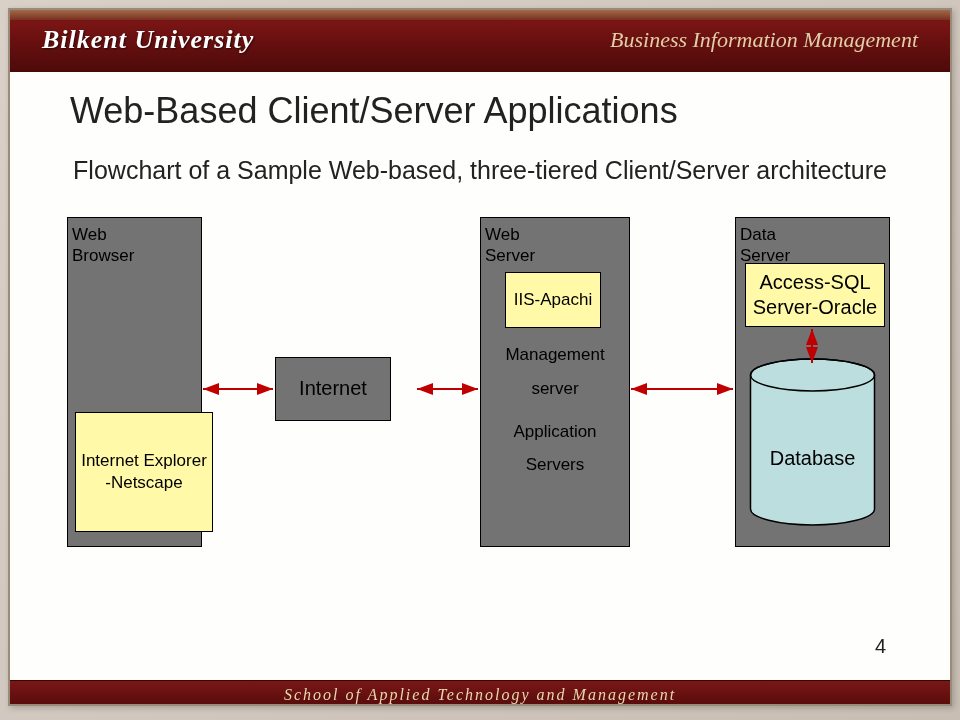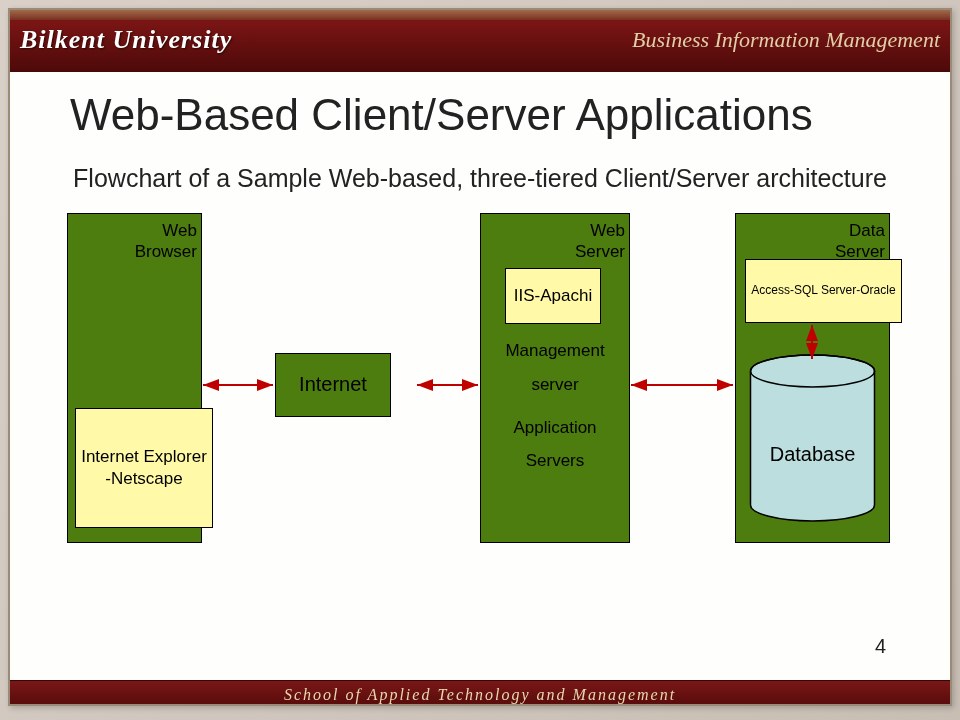--- a/index.html
+++ b/index.html
@@ -22,21 +22,21 @@
   .header {
     position: absolute;
     left: 0; top: 0; right: 0;
     height: 62px;
     background: linear-gradient(to bottom,
       #6a1010 0%, #7a1515 20%, #6a1010 50%, #4f0a0a 100%);
     color: #fff;
     display: flex;
     align-items: center;
     justify-content: space-between;
-    padding: 0 10px;
+    padding: 0 32px;
     border-bottom: 2px solid #4a0808;
   }
   .header-thin-top {
     position: absolute;
     left: 0; right: 0; top: 0; height: 10px;
     background: linear-gradient(to bottom, #a06a4a 0%, #7a3020 100%);
   }
   .uni {
     font-size: 26px;
     font-weight: bold;
@@ -69,47 +69,47 @@
     border-top: 1px solid #3a0505;
   }
 
   
   .slide {
     position: absolute;
     left: 40px; right: 40px;
     top: 80px; bottom: 46px;
   }
   .title {
-    font-size: 44px;
+    font-size: 36px;
     color: #222;
     text-align: left;
     margin-left: 20px;
     margin-bottom: 22px;
     font-family: Arial, sans-serif;
   }
   .subtitle {
     font-size: 25px;
     color: #222;
     text-align: center;
     line-height: 1.3;
-    margin-bottom: 18px;
+    margin-bottom: 30px;
   }
 
   
   .diagram {
     position: relative;
     width: 830px;
     height: 340px;
     margin: 0 auto;
   }
   .box {
     position: absolute;
-    background: #4d7c0f;
+    background: #737373;
     border: 1.5px solid #000;
-    text-align: right;
+    text-align: left;
     font-size: 17px;
   }
   .yellow {
     position: absolute;
     background: #fff9a8;
     border: 1.5px solid #000;
     text-align: center;
     font-size: 17px;
     display: flex;
     align-items: center;
@@ -122,21 +122,21 @@
   }
 
   
   .col-browser { left: 2px; top: 0; width: 135px; height: 330px; }
   .col-internet { left: 210px; top: 140px; width: 116px; height: 64px; display:flex;align-items:center;justify-content:center;font-size:20px;}
   .col-web     { left: 415px; top: 0; width: 150px; height: 330px; }
   .col-data    { left: 670px; top: 0; width: 155px; height: 330px; }
 
   .yel-ie { left: 10px; top: 195px; width: 138px; height: 120px; }
   .yel-iis { left: 440px; top: 55px; width: 96px; height: 56px; }
-  .yel-acc { left: 680px; top: 46px; width: 157px; height: 64px; font-size:12px; }
+  .yel-acc { left: 680px; top: 46px; width: 140px; height: 64px; font-size:20px; }
 
   .web-sub {
     position: absolute;
     font-size: 17px;
     text-align: center;
     width: 150px;
   }
   .trans { left: 415px; top: 128px; }
   .serv  { left: 415px; top: 162px; }
   .apps  { left: 415px; top: 205px; }

